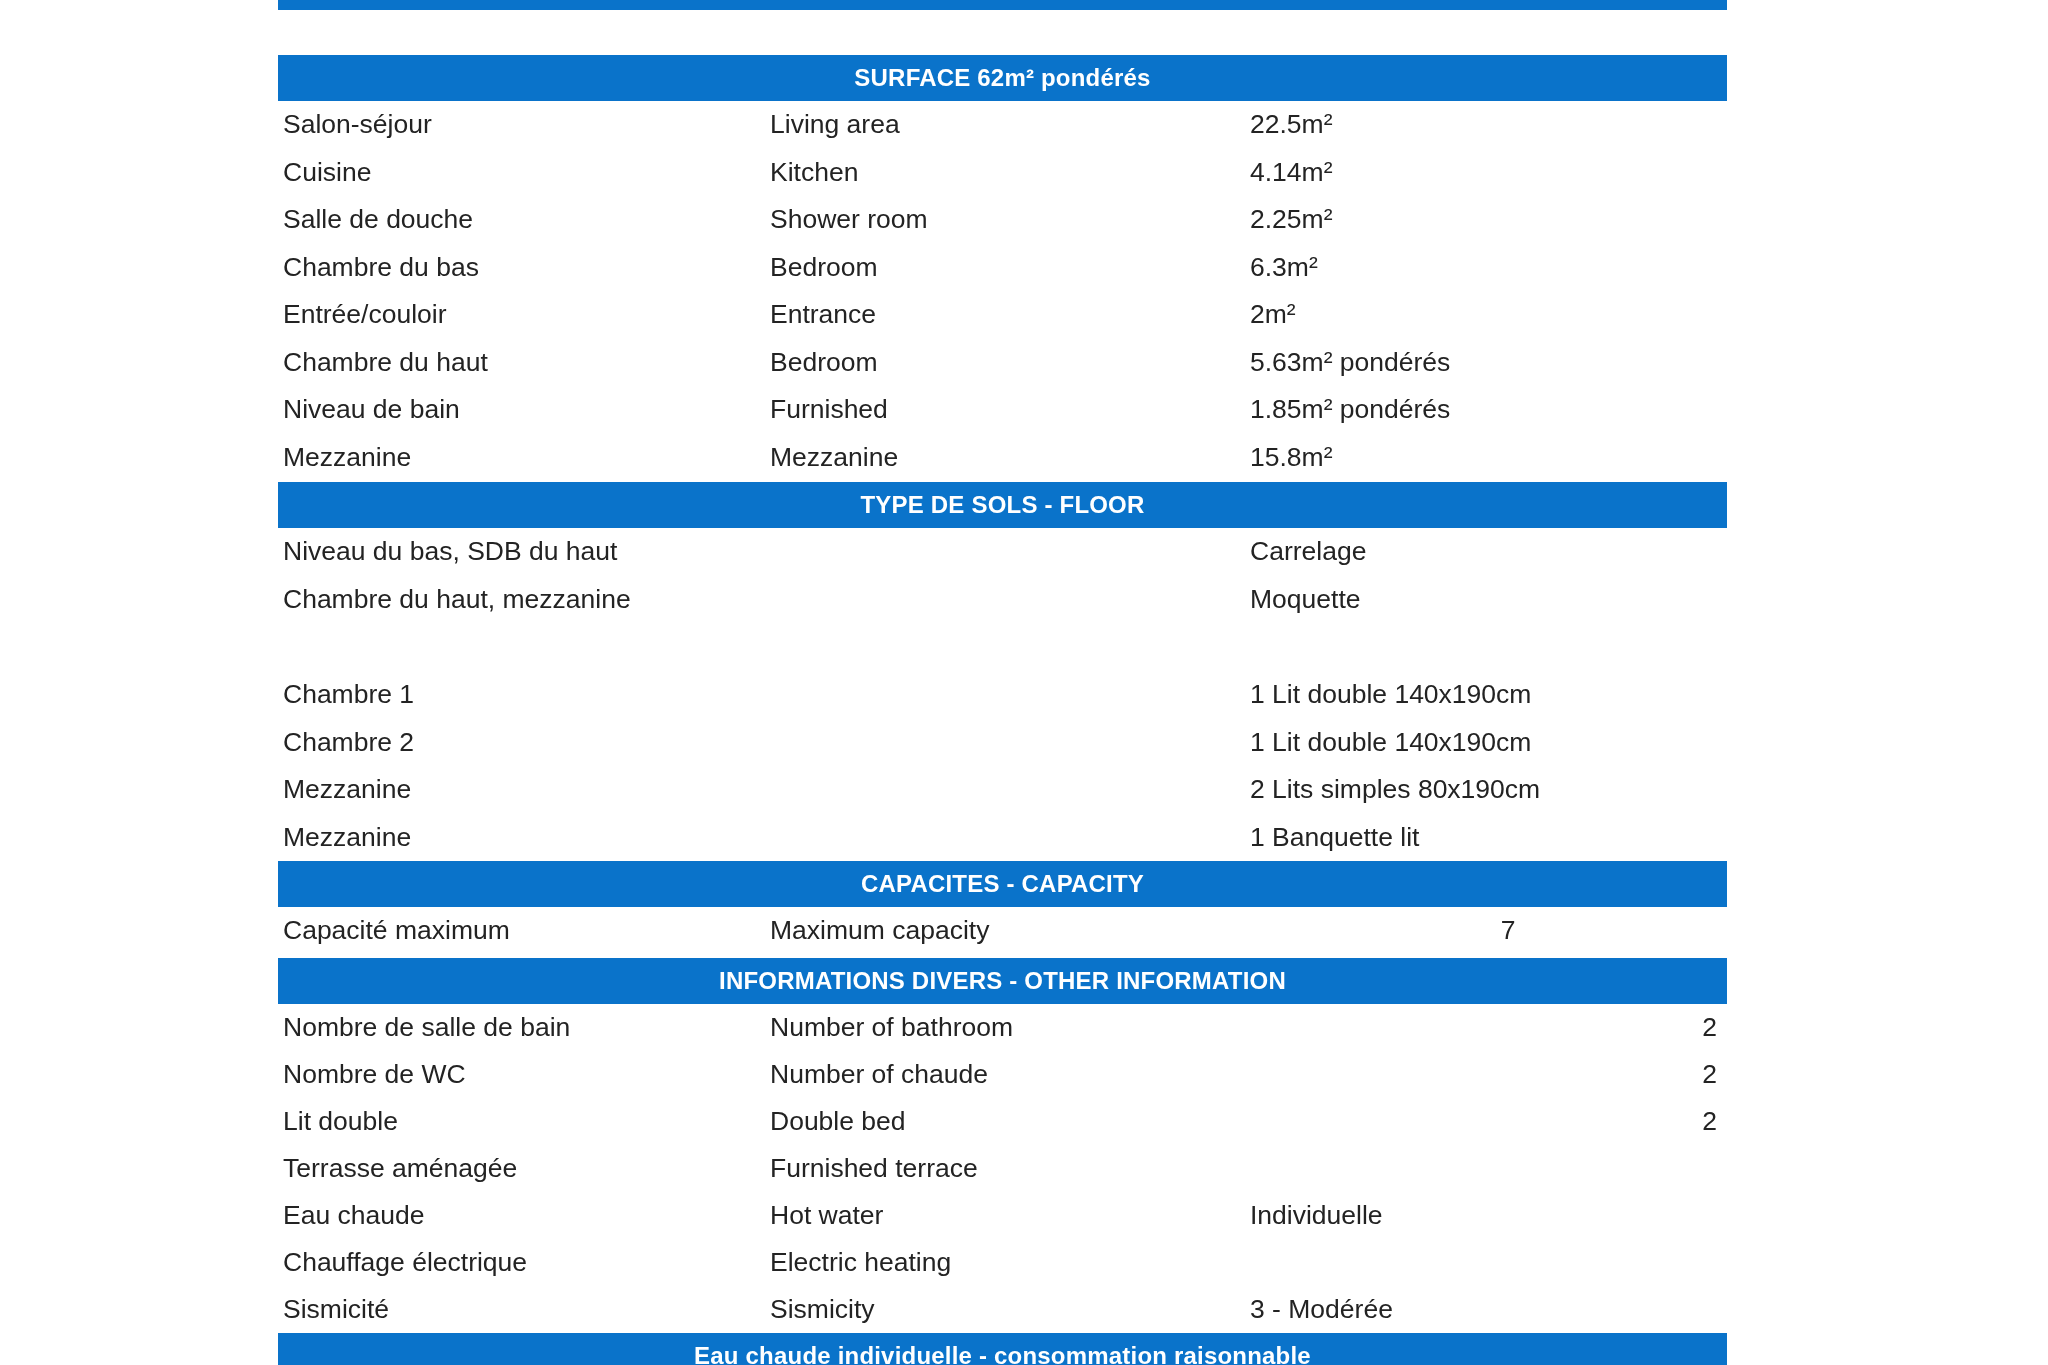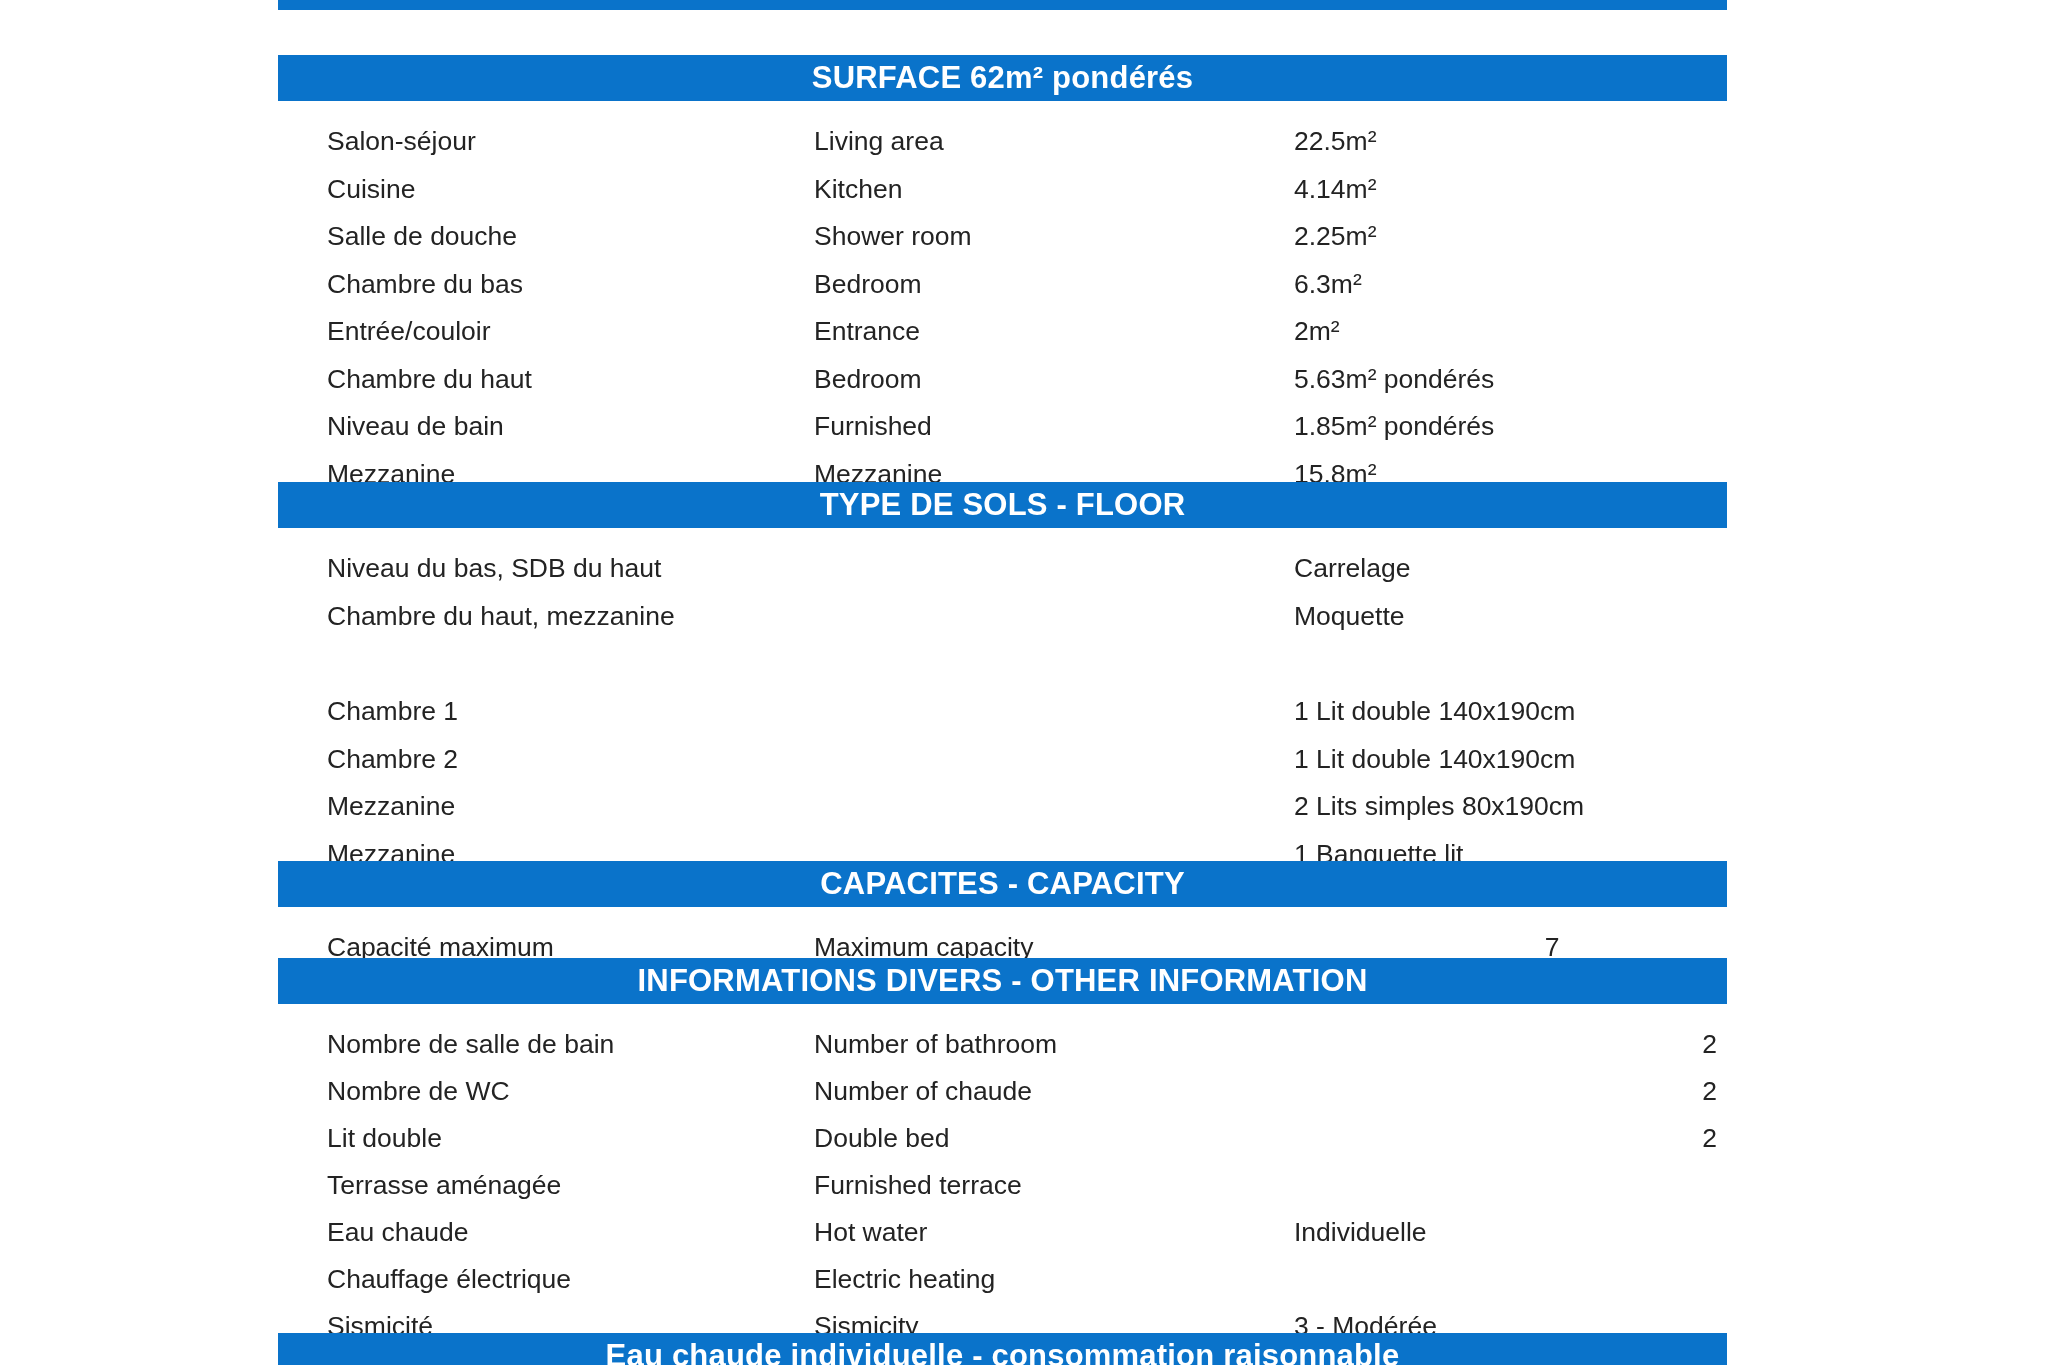--- a/index.html
+++ b/index.html
@@ -2,29 +2,29 @@
 <html><head>
 <meta charset="utf-8">
 <style>
   html,body{margin:0;padding:0;background:#ffffff;}
   .canvas{
     position:relative;width:2048px;height:1365px;background:#ffffff;overflow:hidden;
     font-family:"Liberation Sans",sans-serif;color:#232323;
   }
   .bar{
     position:absolute;left:278px;width:1449px;height:46px;background:#0a73ca;
-    color:#ffffff;font-weight:bold;font-size:31px;line-height:46px;text-align:center;
+    color:#ffffff;font-weight:bold;font-size:24px;line-height:46px;text-align:center;
     letter-spacing:0.2px;
   }
   .bar .bar-label{display:inline-block;white-space:nowrap;}
   .top-strip{top:0;height:10px;}
   .rows{position:absolute;left:278px;width:1449px;}
   .row{position:relative;height:47.5px;font-size:26.5px;}
   .rows-info .row{height:47px;text-align:center;}
-  .row span{position:absolute;top:17px;line-height:47.5px;white-space:nowrap;margin-left:44px;}
+  .row span{position:absolute;top:0;line-height:47.5px;white-space:nowrap;}
   .rows-info .row span{line-height:47px;}
   .c1{left:5px;}
   .c2{left:492px;}
   .c3{left:972px;}
   .c3.right{left:auto;right:10px;}
   .c3.center{left:990px;width:480px;text-align:center;}
 </style>
 </head>
 <body>
 

